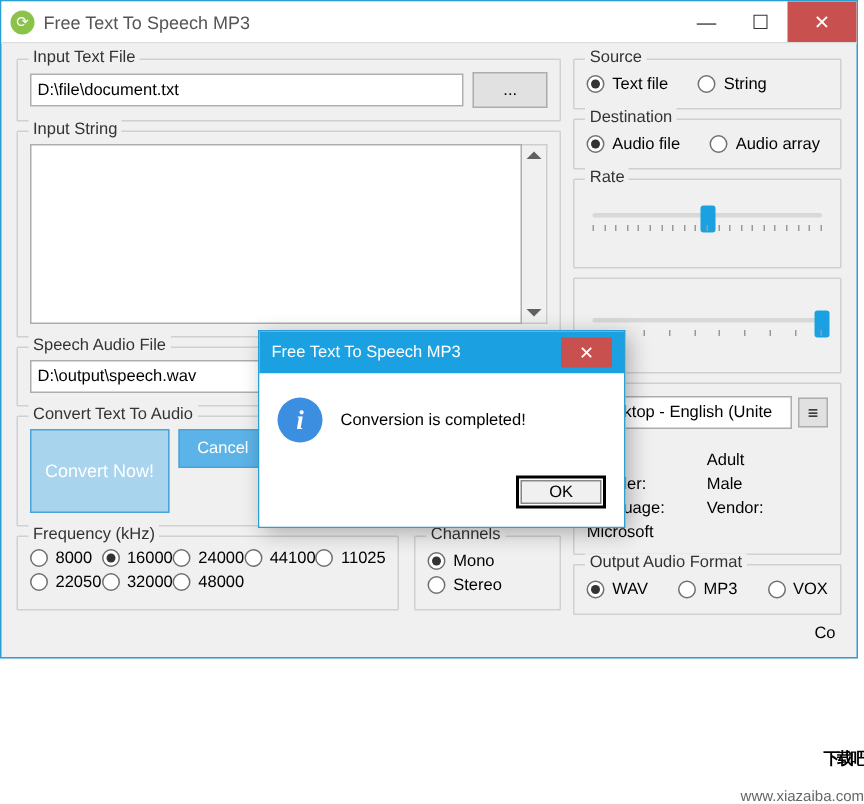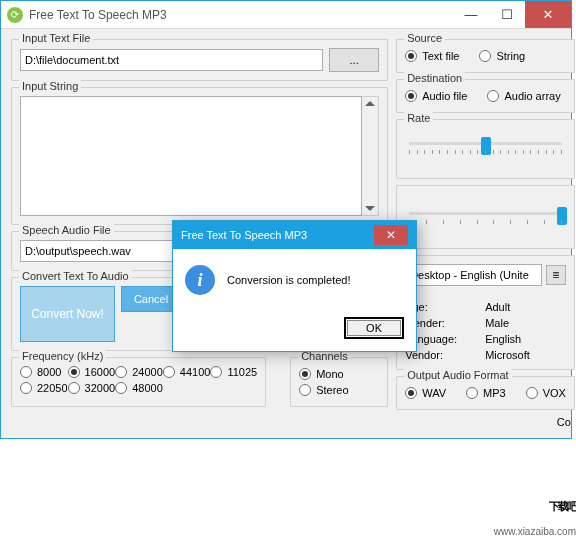--- a/index.html
+++ b/index.html
@@ -41,21 +41,21 @@
 .slider .track{position:absolute;top:8px;left:0;right:0;height:3px;background:#d8d8d8;border-radius:2px}
 .slider .thumb{position:absolute;top:3px;left:50%;width:10px;height:18px;background:#1ba1e2;border-radius:2px;transform:translateX(-50%)}
 .slider .ticks{position:absolute;top:16px;left:0;right:0;display:flex;justify-content:space-between}
 .slider .ticks span{width:1px;height:4px;background:#999}
 .voicerow{display:flex;align-items:center;gap:4px}
 .voicesel{flex:1;height:22px;border:1px solid #abadb3;background:#fff;padding:0 4px;display:flex;align-items:center}
 .menuicon{width:20px;height:20px;border:1px solid #adadad;background:#e1e1e1;display:flex;align-items:center;justify-content:center;font-size:12px}
 .kv{display:grid;grid-template-columns:80px 1fr;row-gap:4px;font-size:11px;padding-top:15px}
 .freqgrid{display:grid;grid-template-columns:repeat(5,1fr);row-gap:4px}
 .channels .radiorow{flex-direction:column;align-items:flex-start;gap:4px}
-.bottomrow{display:flex;gap:24px}
+.bottomrow{display:flex;gap:10px}
 
 .modal{position:absolute;left:172px;top:220px;width:245px;border:1px solid #2a9fd6;background:#fff;box-shadow:3px 3px 14px rgba(0,0,0,0.3)}
 .modal .mtitle{height:28px;background:#1ba1e2;color:#fff;display:flex;align-items:center;padding:0 8px;font-size:12px}
 .modal .mclose{margin-left:auto;width:34px;height:20px;background:#c8504f;display:flex;align-items:center;justify-content:center;font-size:12px}
 .modal .mbody{padding:16px 12px;display:flex;align-items:center;gap:12px;background:#fff}
 .info-icon{width:30px;height:30px;border-radius:50%;background:#3b8ee0;color:#fff;display:flex;align-items:center;justify-content:center;font-family:Georgia,serif;font-style:italic;font-size:18px;font-weight:bold}
 .modal .mfoot{padding:6px 12px 12px;display:flex;justify-content:flex-end;background:#fff}
 .okbtn{border:2px solid #000;padding:1px;}
 .okbtn-inner{border:1px solid #888;padding:1px 18px;background:#f0f0f0;font-size:11px}
 
@@ -250,21 +250,20 @@
               <span>Desktop - English (Unite</span>
             </div>
      <div class="menuicon">≡</div>
     </div>
     <div class="kv">
      <span>Age:</span>
             <span>Adult</span>
      <span>Gender:</span>
             <span>Male</span>
      <span>Language:</span>
-            <span>English</span>
      <span>Vendor:</span>
             <span>Microsoft</span>
     </div>
    </div>
    <div class="group">
     <span class="group-label">Output Audio Format</span>
     <div class="radiorow">
      <div class="radio sel">
               <span class="dot"></span>
               <span>WAV</span>

